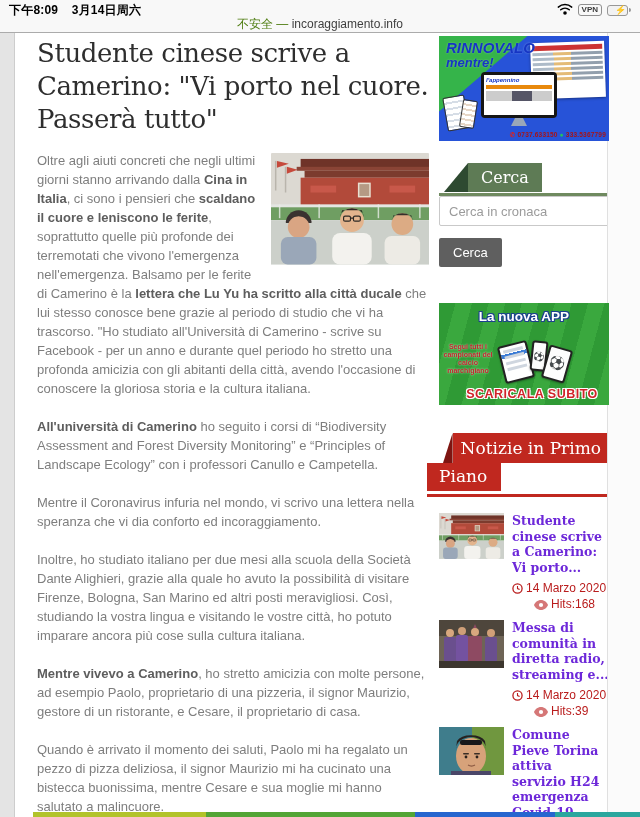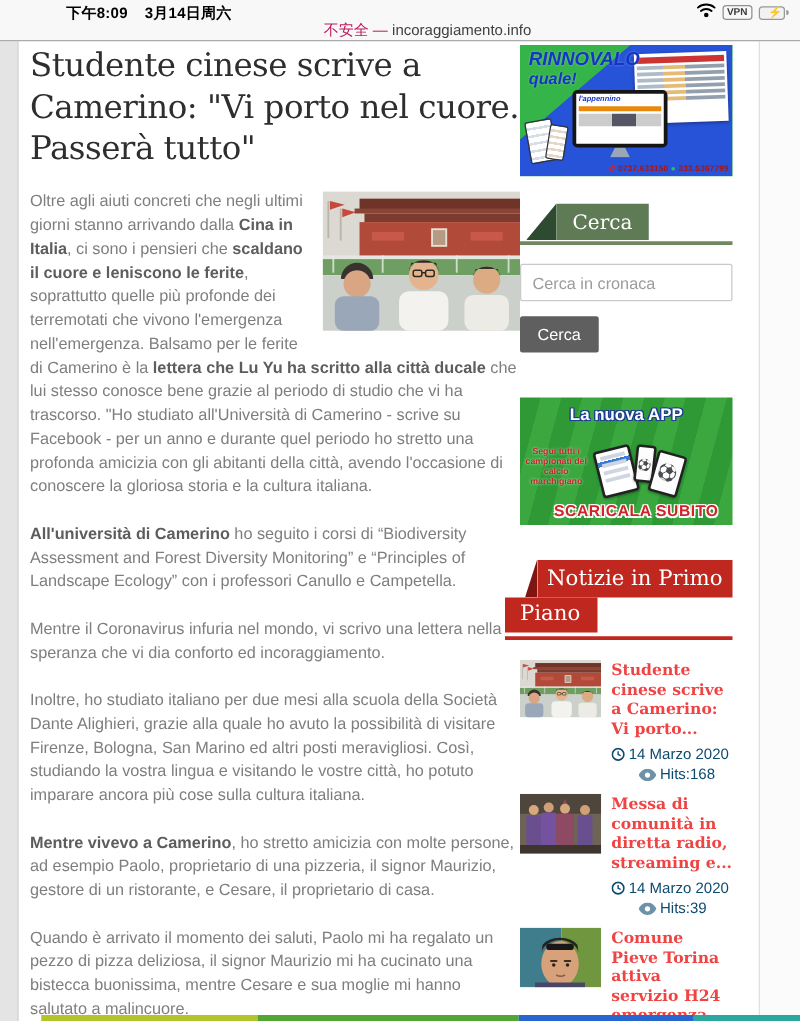--- a/index.html
+++ b/index.html
@@ -1,36 +1,36 @@
 <!DOCTYPE html>
 <html><head>
 <meta charset="utf-8">
 <style>
   html,body{margin:0;padding:0;background:#ddd;}
   *{box-sizing:border-box;}
   .screen{position:relative;width:640px;height:817px;background:#fff;overflow:hidden;
           font-family:"Liberation Sans",sans-serif;margin:0 auto;}
   
-  .chrome{height:33px;background:#f8f8f8;border-bottom:1px solid #ababab;position:relative;padding-left:44px;}
+  .chrome{height:33px;background:#f8f8f8;border-bottom:1px solid #ababab;position:relative;}
   .statusbar{display:flex;justify-content:space-between;align-items:center;padding:2px 9px 0 9px;height:18px;}
   .status-left{font-size:12px;font-weight:600;color:#000;letter-spacing:.2px;}
   .status-left .sdate{margin-left:10px;}
   .status-right{display:flex;align-items:center;gap:5px;}
   .vpn-badge{font-size:8px;font-weight:700;color:#3a3a3a;border:1px solid #8f8f8f;border-radius:3px;padding:0 3px;line-height:10px;}
   .battery{display:flex;align-items:center;}
   .battery .shell{width:21px;height:11px;border:1px solid #989898;border-radius:3px;padding:1px;background:#f2f2f2;}
   .battery .fill{height:100%;width:100%;background:var(--battery-green,#53d769);border-radius:1.5px;position:relative;}
   .battery .bolt{position:absolute;left:6px;top:-1.5px;font-size:9px;color:#1c6b2d;}
   .battery .nub{width:2px;height:4px;background:#989898;border-radius:0 2px 2px 0;margin-left:1px;}
   .urlbar{text-align:center;font-size:12px;height:14px;line-height:13px;color:#3f3f3f;}
-  .urlbar .insecure{color:#be185d;}
+  .urlbar .insecure{color:#4d7c0f;}
   
   .page{display:flex;height:784px;}
   .gutter-left{width:15px;background:#e4e4e4;border-right:1px solid #cdcdcd;flex-shrink:0;}
-  .content{width:592px;background:#fff;display:flex;padding:3px 3px 0 9px;flex-shrink:0;}
+  .content{width:592px;background:#fff;display:flex;gap:10px;padding:3px 3px 0 22px;flex-shrink:0;}
   .gutter-right{flex:1;background:#fbfbfb;border-left:1px solid #e0e0e0;}
   .maincol{width:392px;flex-shrink:0;}
   .sidebar{width:170px;flex-shrink:0;}
   
   .article-title{font-family:"DejaVu Serif",serif;font-size:26px;line-height:33px;color:#2e2e2e;
                  font-weight:500;margin:1px -14px 0 0;letter-spacing:-.4px;}
   .article-meta{margin-top:9px;font-size:13px;}
   .article-meta .pubdate{color:var(--link-blue,#428bca);}
   .article-meta .mdiv{color:#cfcfcf;margin:0 2px;}
   .article-meta .readgrp{color:#bcbcbc;font-style:italic;font-size:12px;}
@@ -63,21 +63,21 @@
   .b1-call{position:absolute;right:3px;bottom:2px;font-size:6.5px;font-weight:700;color:#a81414;letter-spacing:.2px;}
   .b1-call .wa{color:#23c25e;}
   .b1-call .ph-ic{color:#d82222;}
   
   .ribbon{display:flex;align-items:stretch;height:29px;}
   .ribbon .tri{width:24px;margin-left:5px;clip-path:polygon(0 100%,100% 0,100% 100%);}
   .ribbon .box{color:#fff;font-family:"DejaVu Serif",serif;font-size:16px;display:flex;align-items:center;padding:0 13px;}
   .ribbon-green .tri{background:var(--green-dark,#2e4a31);}
   .ribbon-green .box{background:var(--green,#5e7b55);}
   .hr-green{height:3px;background:var(--green-line,#6f8a5f);margin-top:1px;}
-  .search-input{margin-top:15px;width:100%;height:30px;border:1px solid #c9c9c9;border-radius:2px;padding:0 9px;
+  .search-input{width:100%;height:30px;border:1px solid #c9c9c9;border-radius:2px;padding:0 9px;
                 font-size:13px;color:#444;font-family:"Liberation Sans",sans-serif;background:#fff;}
   .search-input::placeholder{color:#9b9b9b;}
   .search-btn{margin-top:12px;background:#5f5f5f;color:#fff;border:none;border-radius:2px;font-size:13px;
               padding:7px 14px;font-family:"Liberation Sans",sans-serif;cursor:pointer;}
   
   .b2{position:relative;width:170px;height:102px;margin-top:36px;overflow:hidden;cursor:pointer;
       background:repeating-linear-gradient(105deg,#2f9a35 0 16px,#3aa83e 16px 32px);}
   .b2-title{position:absolute;top:6px;left:0;right:0;text-align:center;color:#fff;font-weight:800;font-size:13.5px;line-height:16px;
             text-shadow:1px 1px 0 #1b3f8f,-1px 1px 0 #1b3f8f,1px -1px 0 #1b3f8f,-1px -1px 0 #1b3f8f;}
   .b2-side{position:absolute;left:2px;top:40px;width:54px;text-align:center;color:#c1272d;font-size:7px;font-weight:800;line-height:8px;
@@ -97,22 +97,22 @@
   .nh-row1 .tri{width:22px;margin-left:4px;clip-path:polygon(0 100%,100% 0,100% 100%);background:var(--red-dark,#7e1511);}
   .nh-row1 .box{background:var(--red,#c0281f);color:#fff;font-size:17px;display:flex;align-items:center;padding:0 8px;white-space:nowrap;}
   .nh-row2{display:inline-block;background:var(--red,#c0281f);color:#fff;font-size:17px;padding:3px 14px 5px 12px;margin-left:-12px;}
   .hr-red{height:3px;background:var(--red,#c0281f);margin-left:-12px;width:calc(100% + 12px);margin-top:3px;}
   
   .news-list{margin-top:16px;}
   .news-item{display:flex;flex-wrap:wrap;gap:0 8px;margin-bottom:9px;}
   .thumb{width:65px;height:48px;flex-shrink:0;overflow:hidden;cursor:pointer;}
   .thumb svg{display:block;}
   .nbody{flex:1;min-width:0;}
-  .ntitle{font-family:"DejaVu Serif",serif;font-weight:700;font-size:12.5px;line-height:15.5px;color:#ef4444;cursor:pointer;}
-  .nmeta{margin-top:6px;font-size:12px;color:#0c4a6e;}
+  .ntitle{font-family:"DejaVu Serif",serif;font-weight:700;font-size:12.5px;line-height:15.5px;color:#6d28d9;cursor:pointer;}
+  .nmeta{margin-top:6px;font-size:12px;color:#b91c1c;}
   .nmeta .mrow{margin-top:2px;}
   .nmeta .indent{padding-left:22px;}
   .nmeta svg{vertical-align:-1.5px;margin-right:3px;}
   
   .footer-strip{position:absolute;left:33px;bottom:0;width:607px;height:5px;display:flex;}
   .footer-strip div{height:100%;}
 </style>
 </head>
 <body>
 
@@ -213,21 +213,21 @@
             <div class="ph"></div>
               <div class="pl"></div>
               <div class="pl"></div>
               <div class="pl"></div>
               <div class="pl"></div>
               <div class="pl"></div>
               <div class="pl"></div>
           </div>
           <div class="b1-txt">
             <div>RINNOVALO</div>
-            <div class="l2">quale!</div>
+            <div class="l2">mentre!</div>
           </div>
           <div class="b1-phones">
             <div class="dev d1"></div>
               <div class="dev d2"></div>
           </div>
           <div class="b1-mon">
             <div class="scr">
               <div class="brand">l'appennino</div>
               <div class="bar"></div>
                 <div class="bar2"></div>

